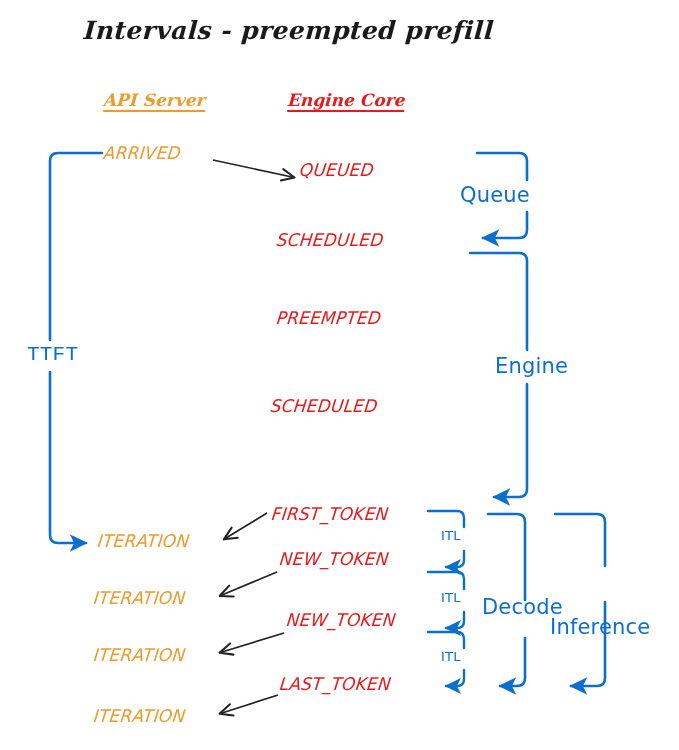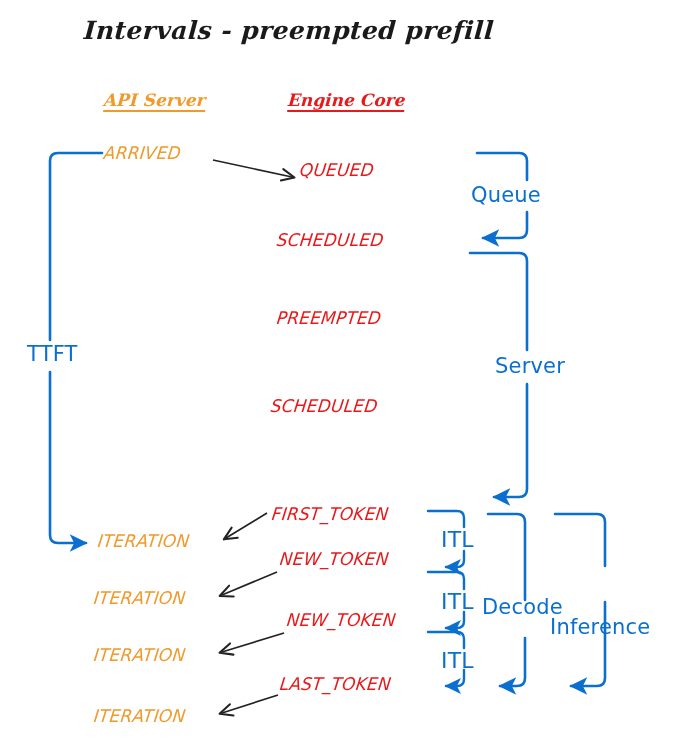--- a/index.html
+++ b/index.html
@@ -59,21 +59,21 @@
   .state.api    { color: #ef9a2b; }
   .state.engine { color: #e8191b; }
 
   
   .blue-label {
     font-family: "DejaVu Sans", sans-serif;
     font-size: 21px;
     color: #0b6fd0;
     letter-spacing: 0.2px;
   }
-  .blue-label.small { font-size: 22px; }
+  .blue-label.small { font-size: 13px; }
 </style>
 </head>
 <body>
 
 <svg id="canvas" viewBox="0 0 679 750">
   <defs>
     <marker id="blueArrow" viewBox="0 0 12 12" refX="10.5" refY="6" markerWidth="7.5" markerHeight="7.5" orient="auto-start-reverse">
       <path d="M 11.5 6 L 0.5 0.6 L 3.2 6 L 0.5 11.4 Z" fill="#0b6fd0"></path>
     </marker>
     <marker id="blackArrow" viewBox="0 0 12 12" refX="9" refY="6" markerWidth="9" markerHeight="9" orient="auto-start-reverse">
@@ -152,20 +152,20 @@
 
 <div class="lbl state engine" style="left:300px; top:162px;">QUEUED</div>
 <div class="lbl state engine" style="left:277px; top:232px;">SCHEDULED</div>
 <div class="lbl state engine" style="left:277px; top:310px;">PREEMPTED</div>
 <div class="lbl state engine" style="left:271px; top:398px;">SCHEDULED</div>
 <div class="lbl state engine" style="left:272px; top:506px;">FIRST_TOKEN</div>
 <div class="lbl state engine" style="left:280px; top:551px;">NEW_TOKEN</div>
 <div class="lbl state engine" style="left:287px; top:612px;">NEW_TOKEN</div>
 <div class="lbl state engine" style="left:280px; top:676px;">LAST_TOKEN</div>
 
-<div class="lbl blue-label" style="left:27px; top:344px;">TTFT</div>
-<div class="lbl blue-label" style="left:471px; top:185px;text-align:right;">Queue</div>
-<div class="lbl blue-label" style="left:495px; top:356px;">Server</div>
+<div class="lbl blue-label" style="left:27px; top:344px;font-family:Liberation Mono, monospace;">TTFT</div>
+<div class="lbl blue-label" style="left:460px; top:185px;text-align:right;">Queue</div>
+<div class="lbl blue-label" style="left:495px; top:356px;">Engine</div>
 <div class="lbl blue-label small" style="left:441px; top:529px;">ITL</div>
 <div class="lbl blue-label small" style="left:441px; top:591px;">ITL</div>
 <div class="lbl blue-label small" style="left:441px; top:650px;">ITL</div>
 <div class="lbl blue-label" style="left:482px; top:597px;">Decode</div>
 <div class="lbl blue-label" style="left:550px; top:576px;margin-top:41px;">Inference</div>
 
 </body></html>

